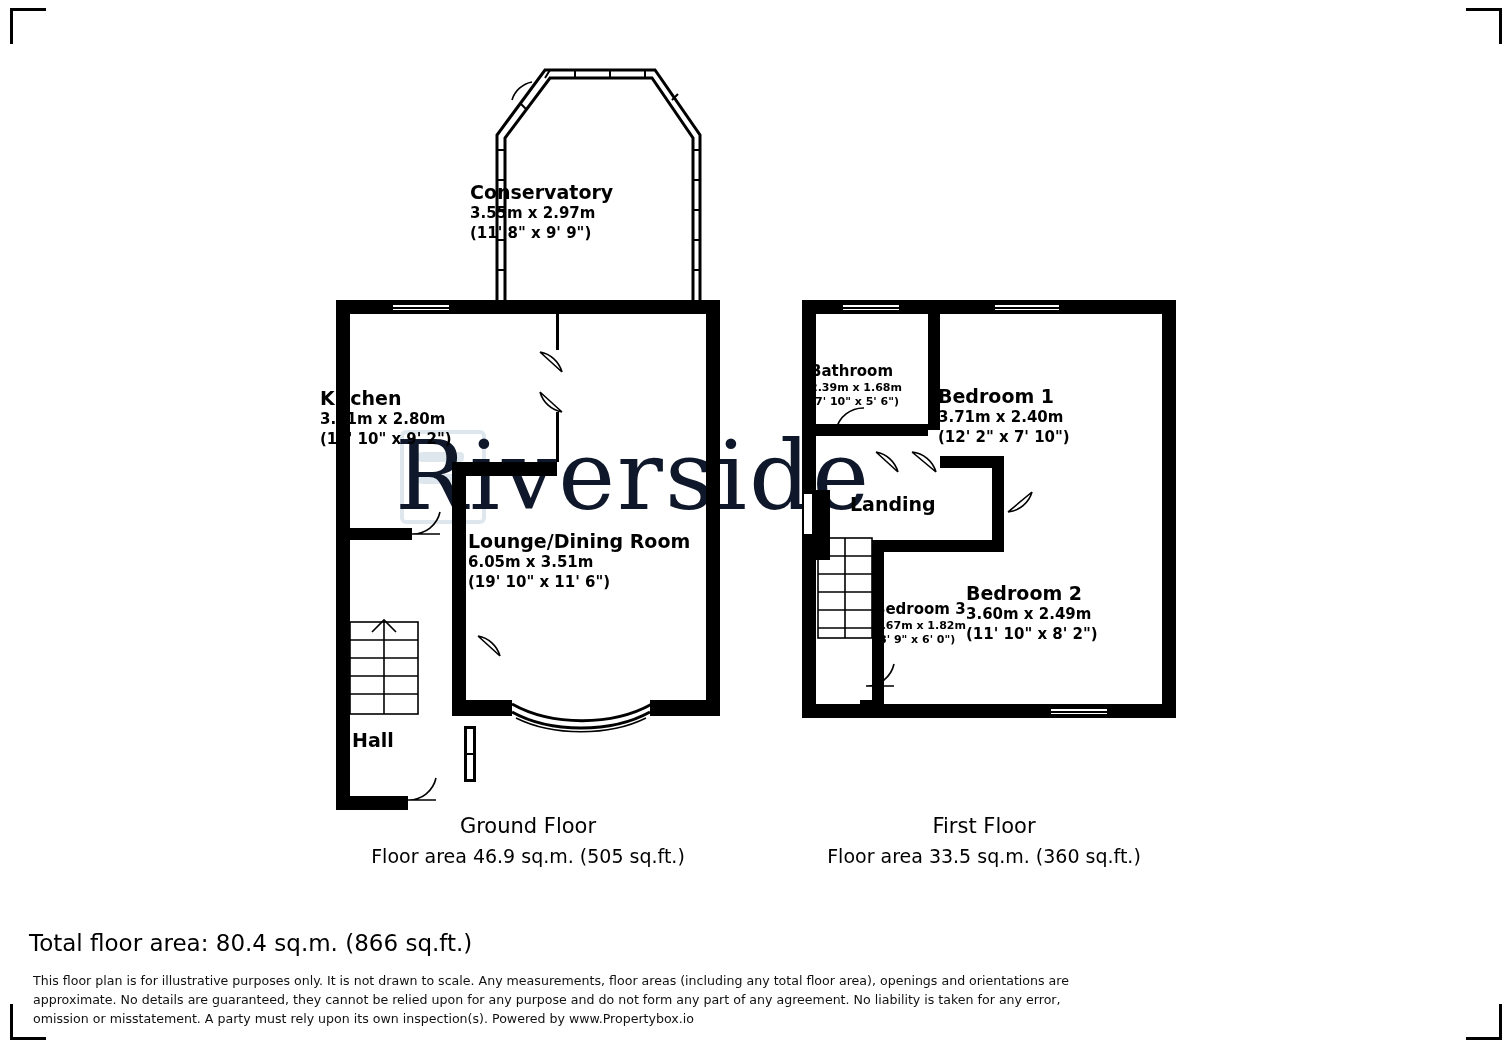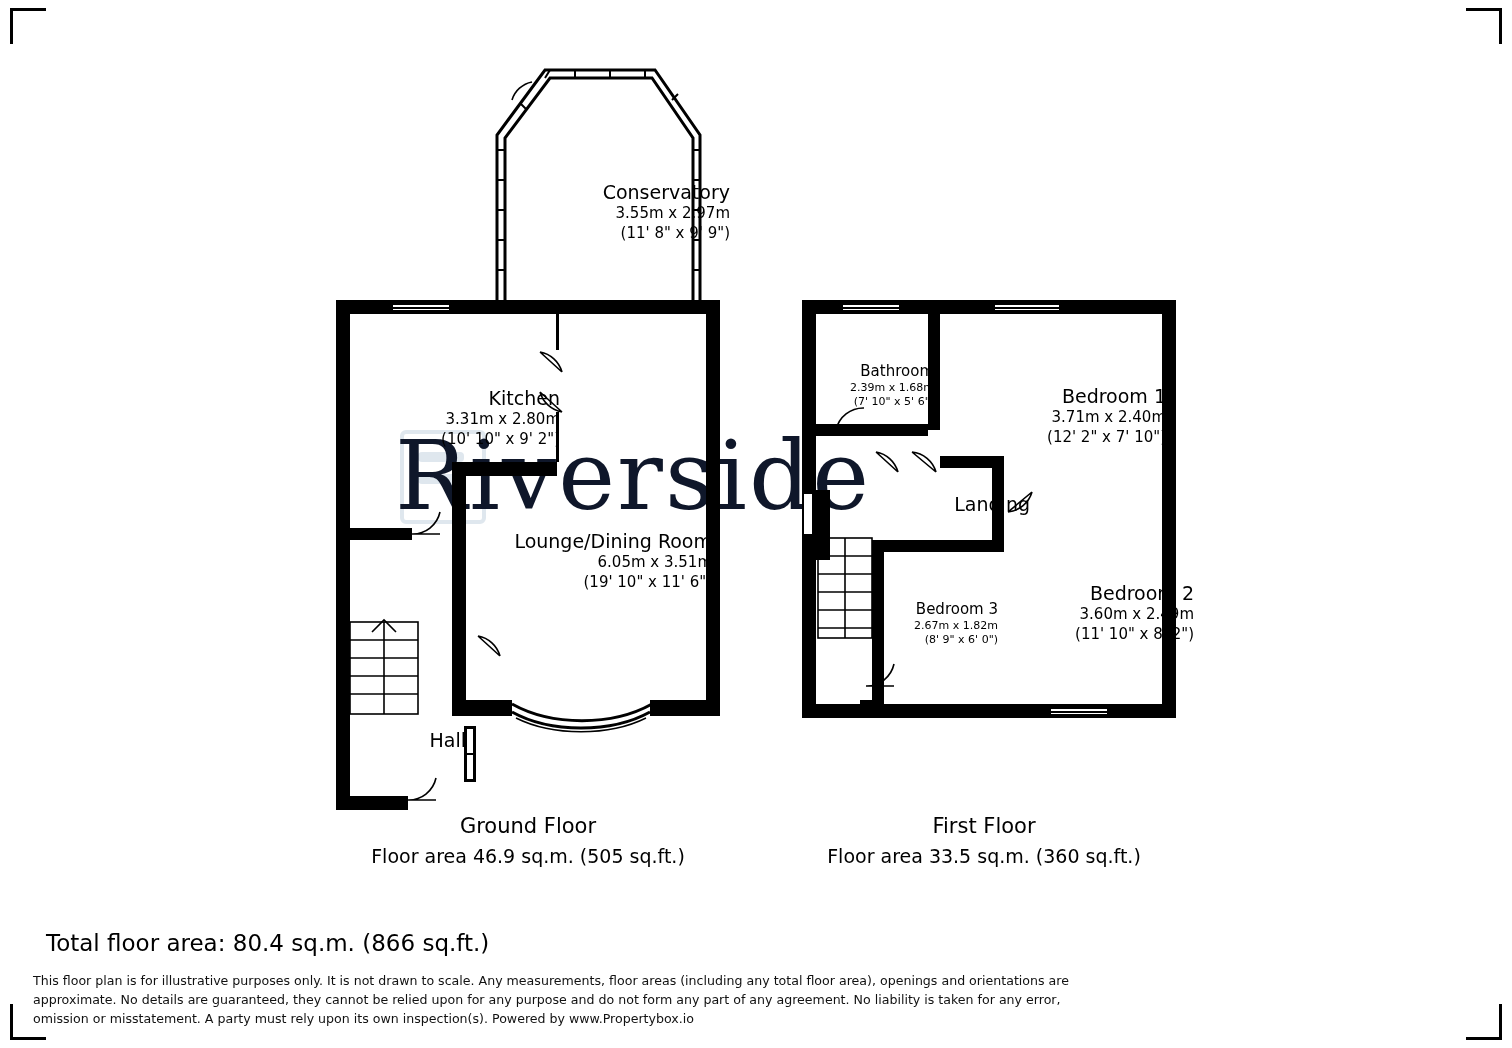--- a/index.html
+++ b/index.html
@@ -54,32 +54,32 @@
     background:#dfe7ee;border-radius:4px;
   }
 
   
   .w{position:absolute;background:#000;}
   .win{position:absolute;background:#fff;border:3px solid #000;box-sizing:border-box;}
   .win:after{content:"";position:absolute;left:0;right:0;top:50%;height:2px;background:#000;transform:translateY(-1px);}
   .thin{position:absolute;background:#000;}
 
   
-  .room{position:absolute;text-align:right;line-height:1.28;white-space:nowrap;}
+  .room{position:absolute;text-align:left;line-height:1.28;white-space:nowrap;font-weight:bold;}
   .room .nm{font-size:19px;}
   .room .dim{font-size:15px;}
   .room.small .nm{font-size:15px;}
   .room.small .dim{font-size:11px;}
   .room.lg .nm{font-size:19px;}
 
   .floor-title{position:absolute;text-align:center;white-space:nowrap;}
   .floor-title .t{font-size:21px;}
   .floor-title .a{font-size:19px;margin-top:7px;text-align:center;}
 
-  .total{position:absolute;left:46px;top:930px;font-size:23px;}
+  .total{position:absolute;left:29px;top:930px;font-size:23px;}
   .disc{position:absolute;left:33px;top:972px;width:1040px;font-size:12.6px;line-height:1.5;color:#111;}
 
   
   svg.ov{position:absolute;left:0;top:0;width:1512px;height:1048px;pointer-events:none;}
 </style>
 </head>
 <body>
 
 <div class="stage">
 

